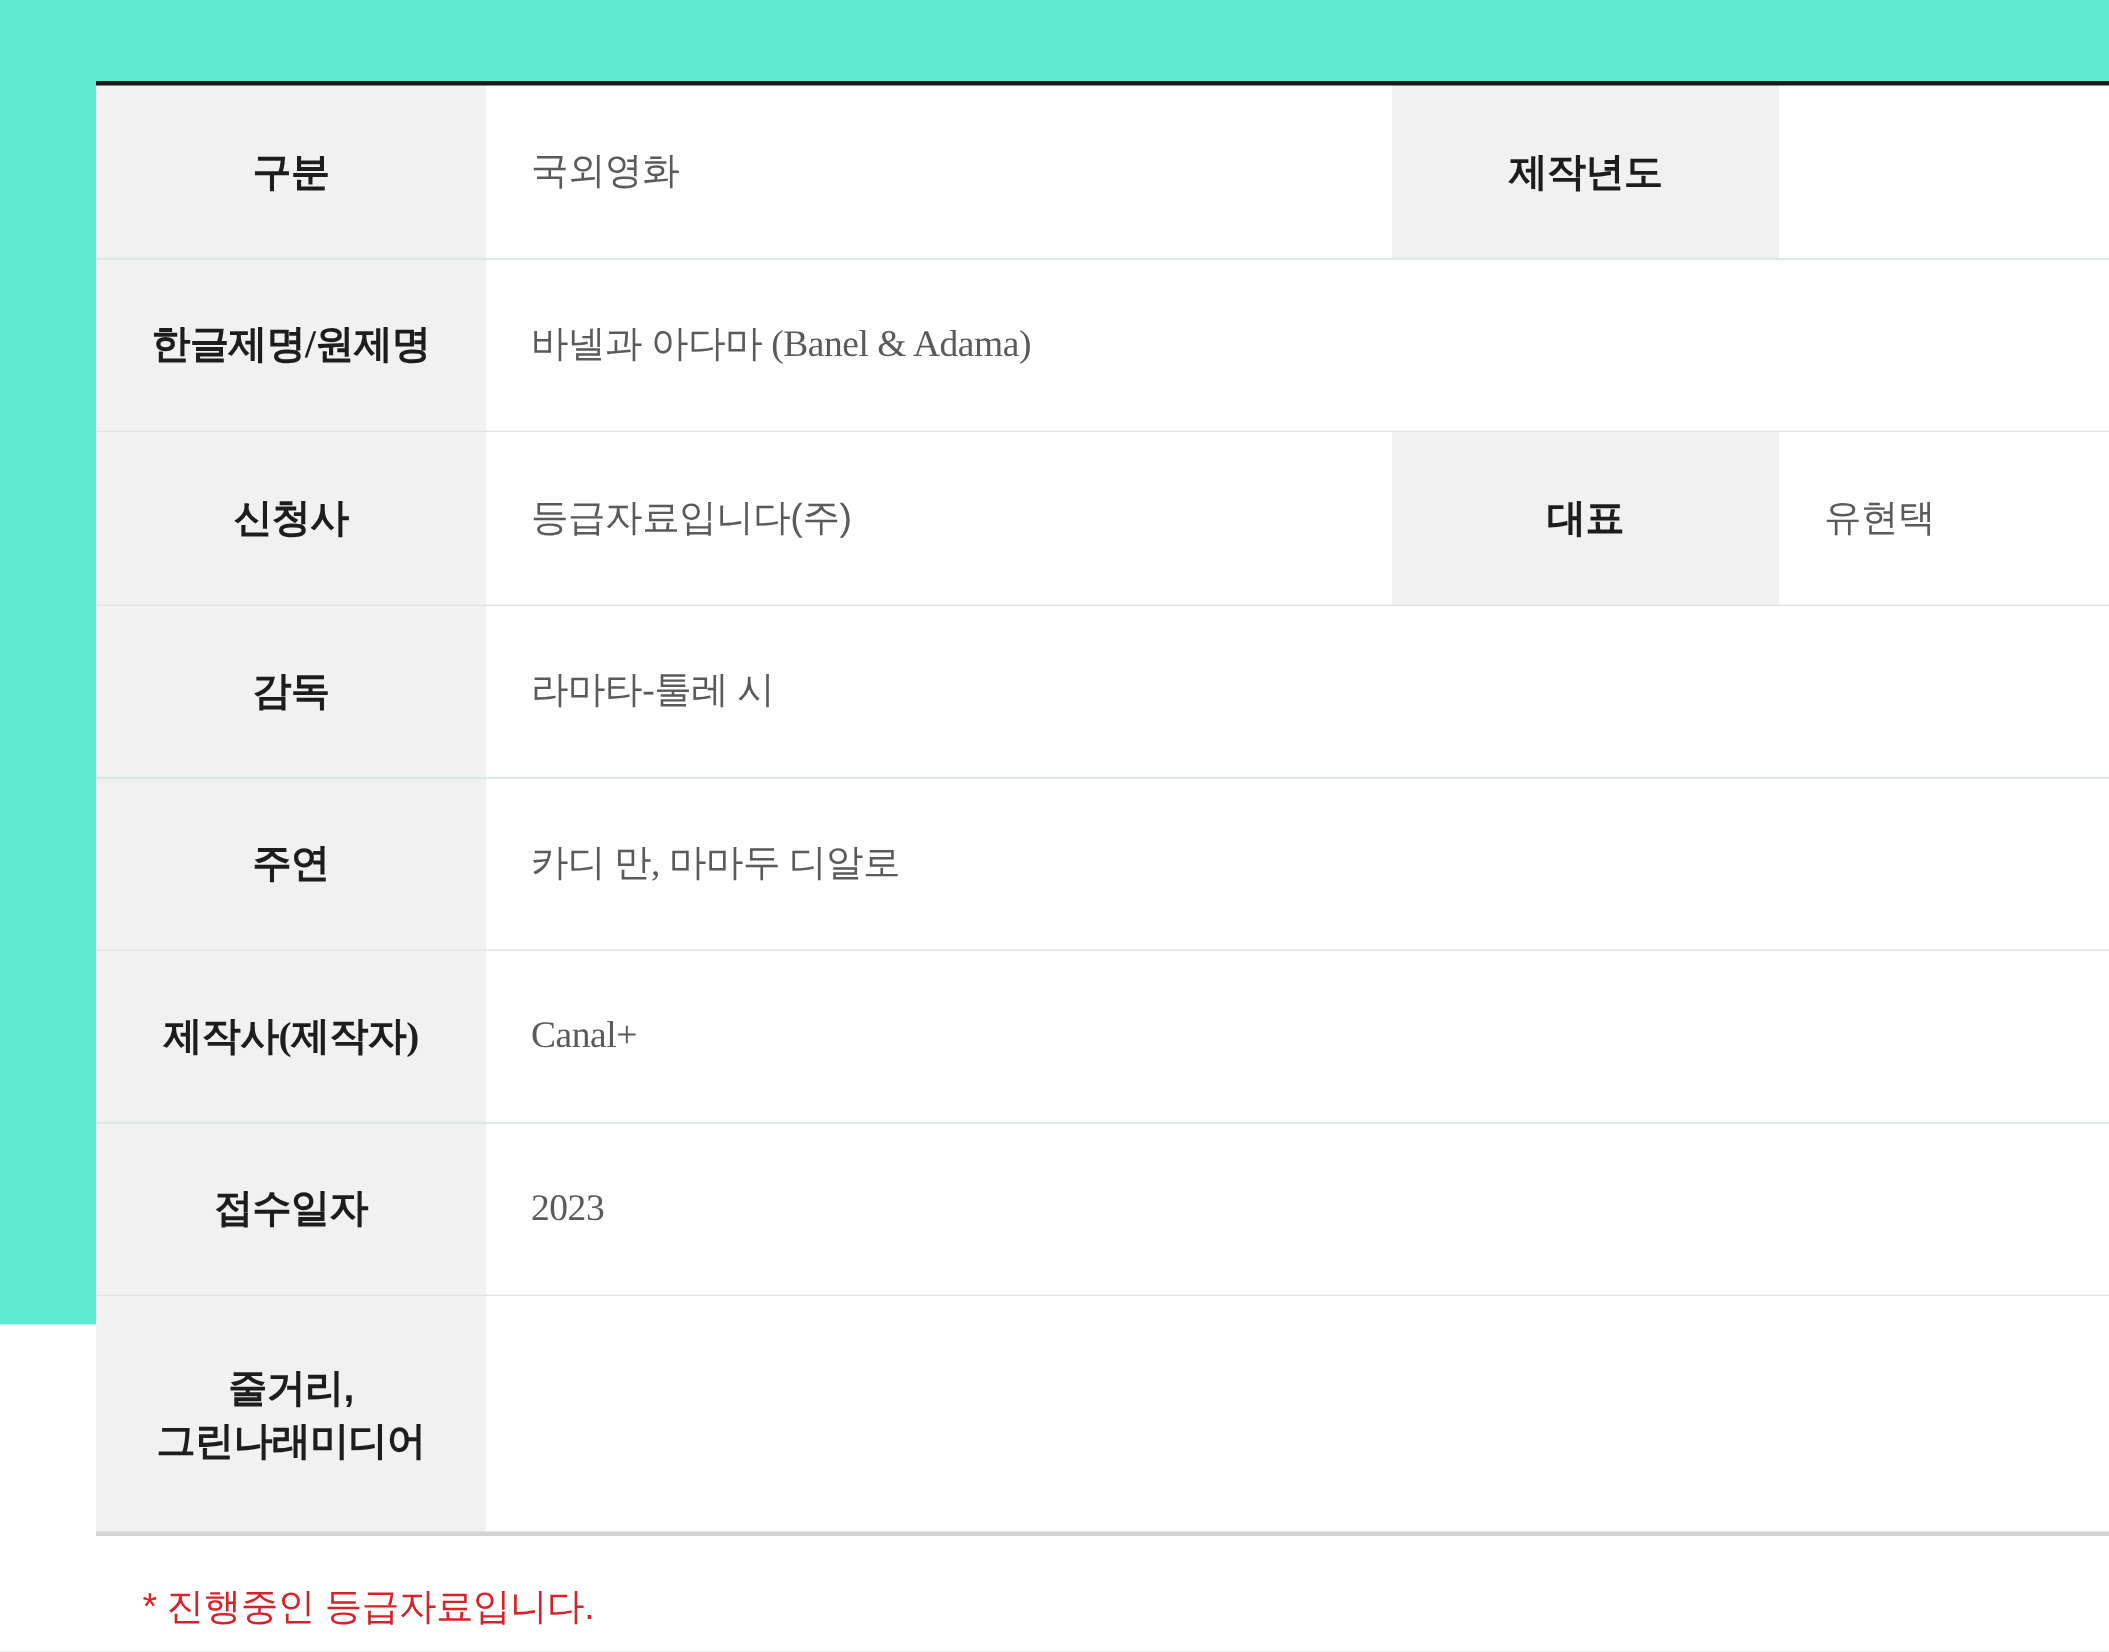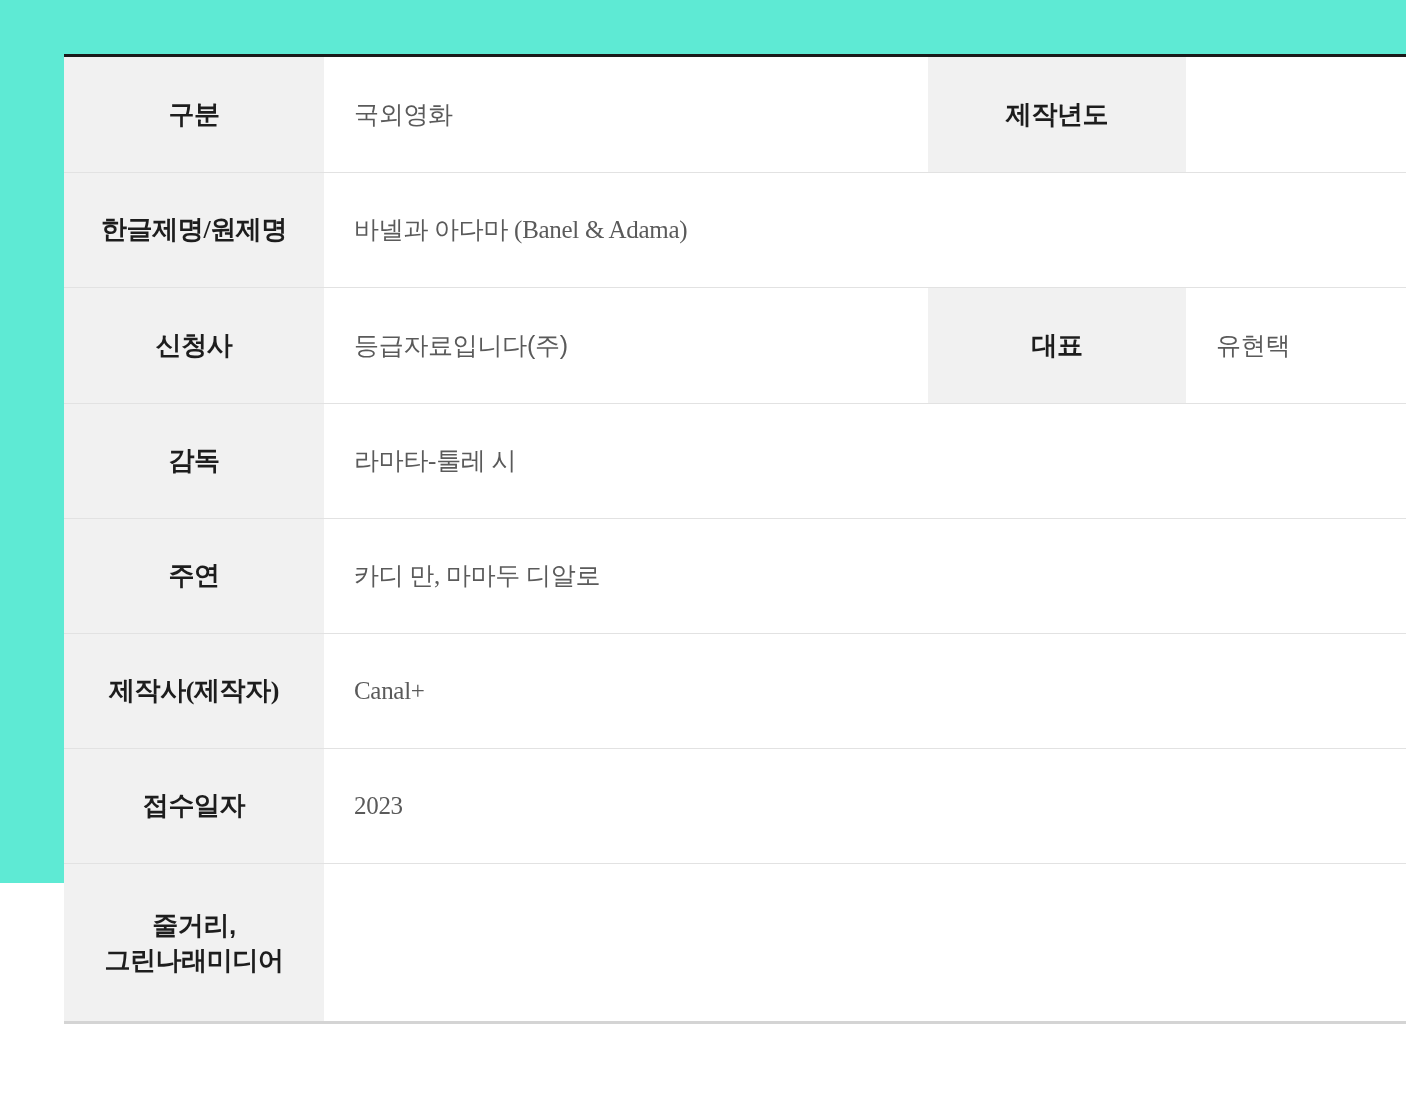--- a/index.html
+++ b/index.html
@@ -160,14 +160,15 @@
             <span>줄거리,</span>
             <span class="label-line-2">그린나래미디어</span>
           </th>
           <td class="value-cell" colspan="3"></td>
         </tr>
 
       </tbody>
     </table>
   </div>
 
+  <div class="footnote">* 진행중인 등급자료입니다.</div>
 
 </div>
 
 </body></html>

